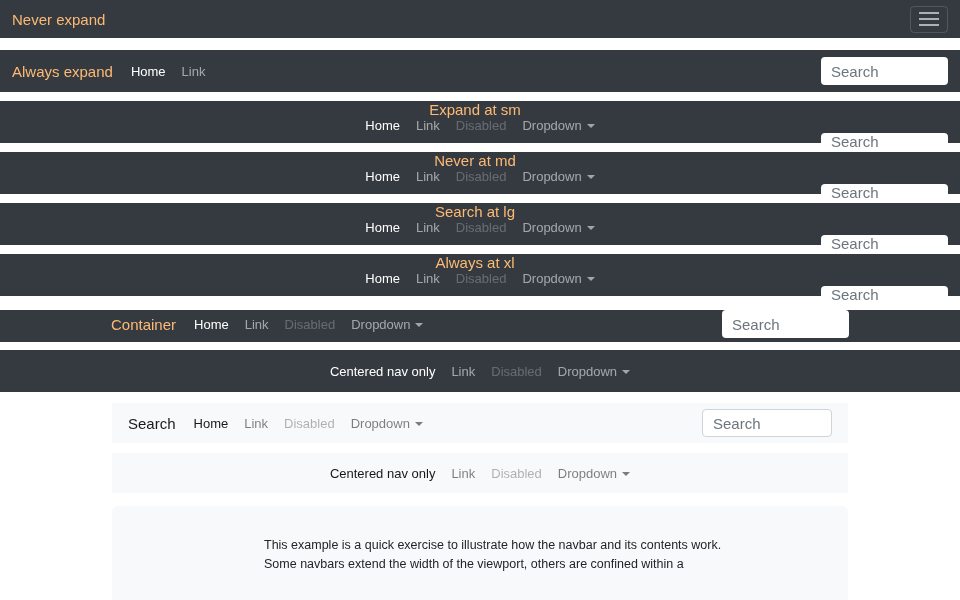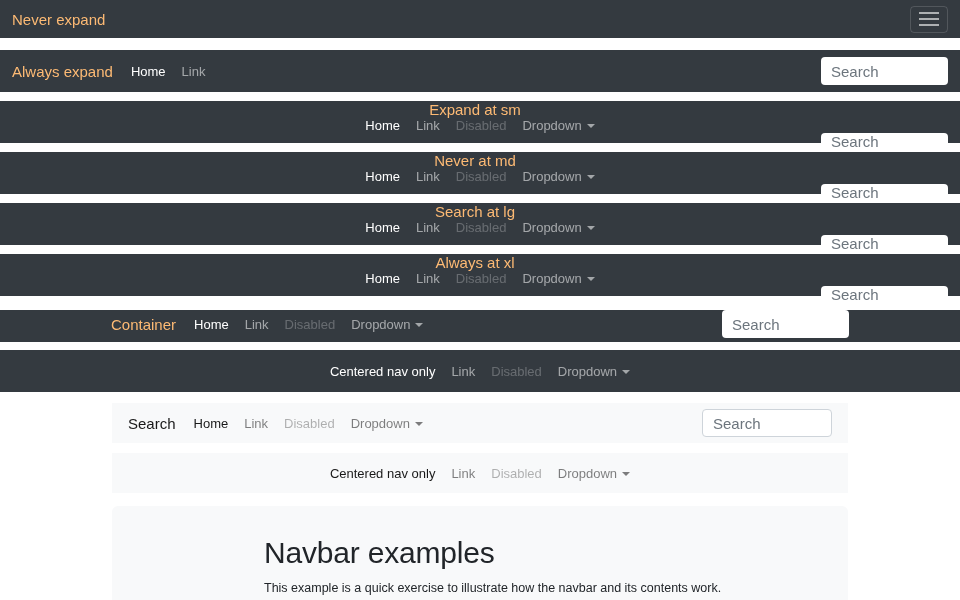--- a/index.html
+++ b/index.html
@@ -193,16 +193,15 @@
   <div class="nv">
     <a class="nv-link active">Centered nav only</a>
     <a class="nv-link">Link</a>
     <a class="nv-link disabled">Disabled</a>
     <a class="nv-link"><span>Dropdown</span><span class="caret"></span></a>
   </div>
 </nav>
 
 <main class="jumbotron">
   <div class="col">
-    <h1>Navbar examples</h1>
     <p><span>This example is a quick exercise to illustrate how the navbar and its contents work. Some navbars extend the width of the viewport, others are confined within a </span></p>
   </div>
 </main>
 
 </body></html>

